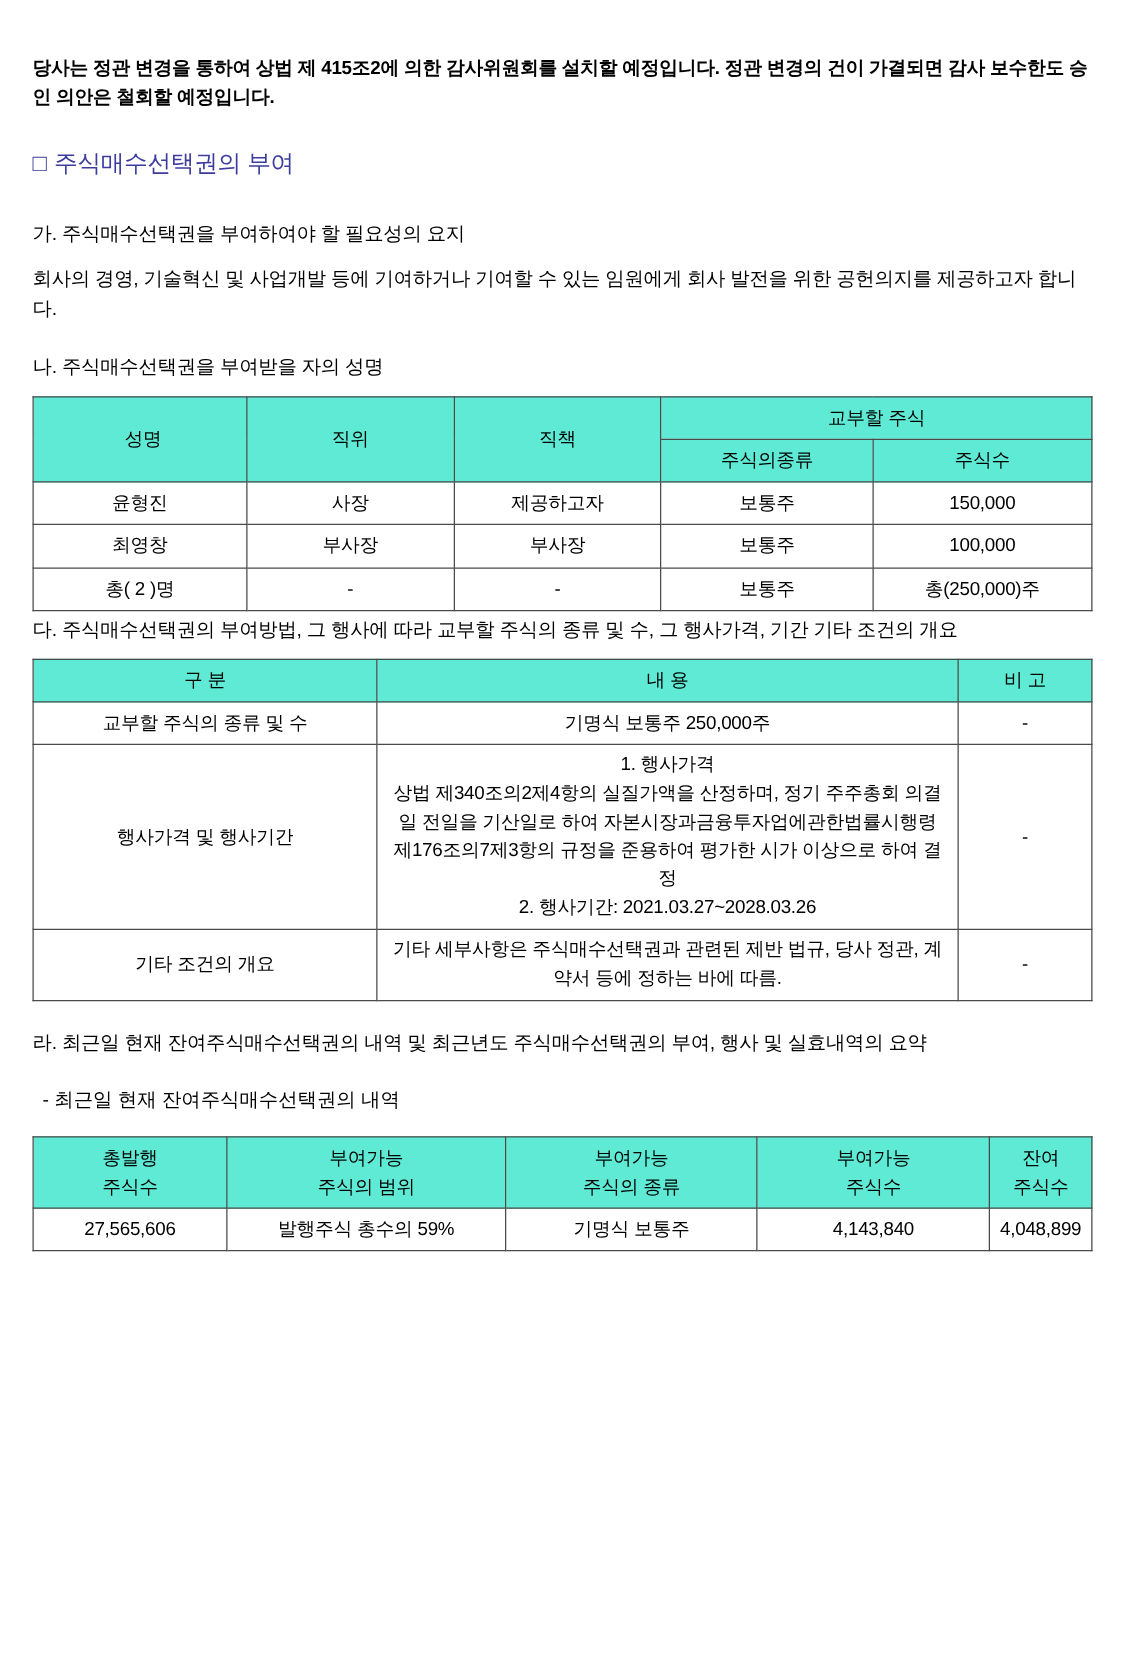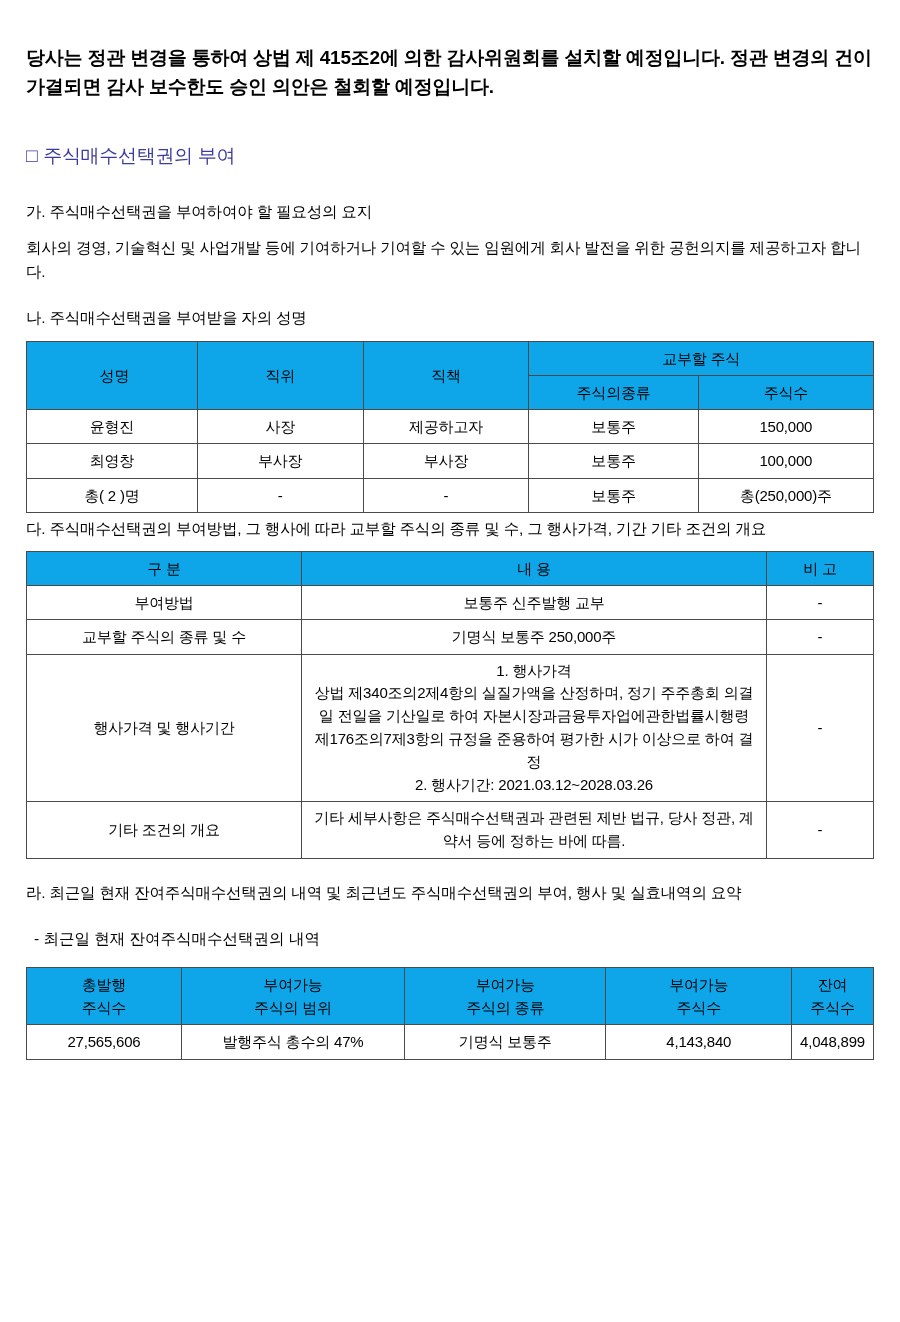--- a/index.html
+++ b/index.html
@@ -21,23 +21,23 @@
     min-height: 1322px;
     box-sizing: border-box;
     padding: 44px 26px 20px 26px;
   }
   .note-mark {
     font-size: 15px;
     margin: 0 0 2px 0;
   }
   .note-bold {
     font-weight: bold;
-    font-size: 19px;
+    font-size: 15px;
     line-height: 1.5;
-    margin: 0 0 40px 0;
+    margin: 0 0 28px 0;
     letter-spacing: -0.2px;
   }
   .section-title {
     color: #3c3c9e;
     font-size: 19px;
     margin: 0 0 30px 0;
     letter-spacing: -0.3px;
   }
   .section-title .box {
     color: #3c3c9e;
@@ -68,21 +68,21 @@
     font-size: 15px;
   }
   table.doc td, table.doc th {
     border: 1px solid #4a4a4a;
     padding: 5px 8px;
     font-weight: normal;
     letter-spacing: -0.2px;
     text-align: center;
   }
   table.doc th {
-    background: #0ea5e9;
+    background: #5eead4;
     text-align: center;
   }
   .c { text-align: center; }
   .l { text-align: left; }
   .r { text-align: right; }
   .tbl1 { margin-bottom: 26px; }
   .tbl2 { margin-bottom: 20px; }
   .tbl3 { margin-top: 14px; }
   .multiline { line-height: 1.52; }
 </style>
@@ -145,34 +145,29 @@
   <table class="doc tbl2">
     <thead>
       <tr>
         <th class="c" style="width:258px;">구 분</th>
         <th class="c">내 용</th>
         <th class="c" style="width:90px;">비 고</th>
       </tr>
     </thead>
     <tbody>
       <tr>
-        <td class="l">부여방법</td>
-        <td class="l">보통주 신주발행 교부</td>
-        <td class="c">-</td>
-      </tr>
-      <tr>
         <td class="l">교부할 주식의 종류 및 수</td>
         <td class="l">기명식 보통주 250,000주</td>
         <td class="c">-</td>
       </tr>
       <tr>
         <td class="l">행사가격 및 행사기간</td>
         <td class="l multiline" style="white-space:pre-line;">1. 행사가격
 상법 제340조의2제4항의 실질가액을 산정하며, 정기 주주총회 의결일 전일을 기산일로 하여 자본시장과금융투자업에관한법률시행령 제176조의7제3항의 규정을 준용하여 평가한 시가 이상으로 하여 결정
-2. 행사기간: 2021.03.12~2028.03.26</td>
+2. 행사기간: 2021.03.27~2028.03.26</td>
         <td class="c">-</td>
       </tr>
       <tr>
         <td class="l">기타 조건의 개요</td>
         <td class="l multiline">기타 세부사항은 주식매수선택권과 관련된 제반 법규, 당사 정관, 계약서 등에 정하는 바에 따름.</td>
         <td class="c">-</td>
       </tr>
     </tbody>
   </table>
 
@@ -190,21 +185,21 @@
 주식의 종류</th>
         <th class="c" style="width:172px; white-space:pre-line;">부여가능
 주식수</th>
         <th class="c" style="white-space:pre-line;">잔여
 주식수</th>
       </tr>
     </thead>
     <tbody>
       <tr>
         <td class="c">27,565,606</td>
-        <td class="c">발행주식 총수의 47%</td>
+        <td class="c">발행주식 총수의 59%</td>
         <td class="c">기명식 보통주</td>
         <td class="r">4,143,840</td>
         <td class="r">4,048,899</td>
       </tr>
     </tbody>
   </table>
 
 </div>
 
 </body></html>

